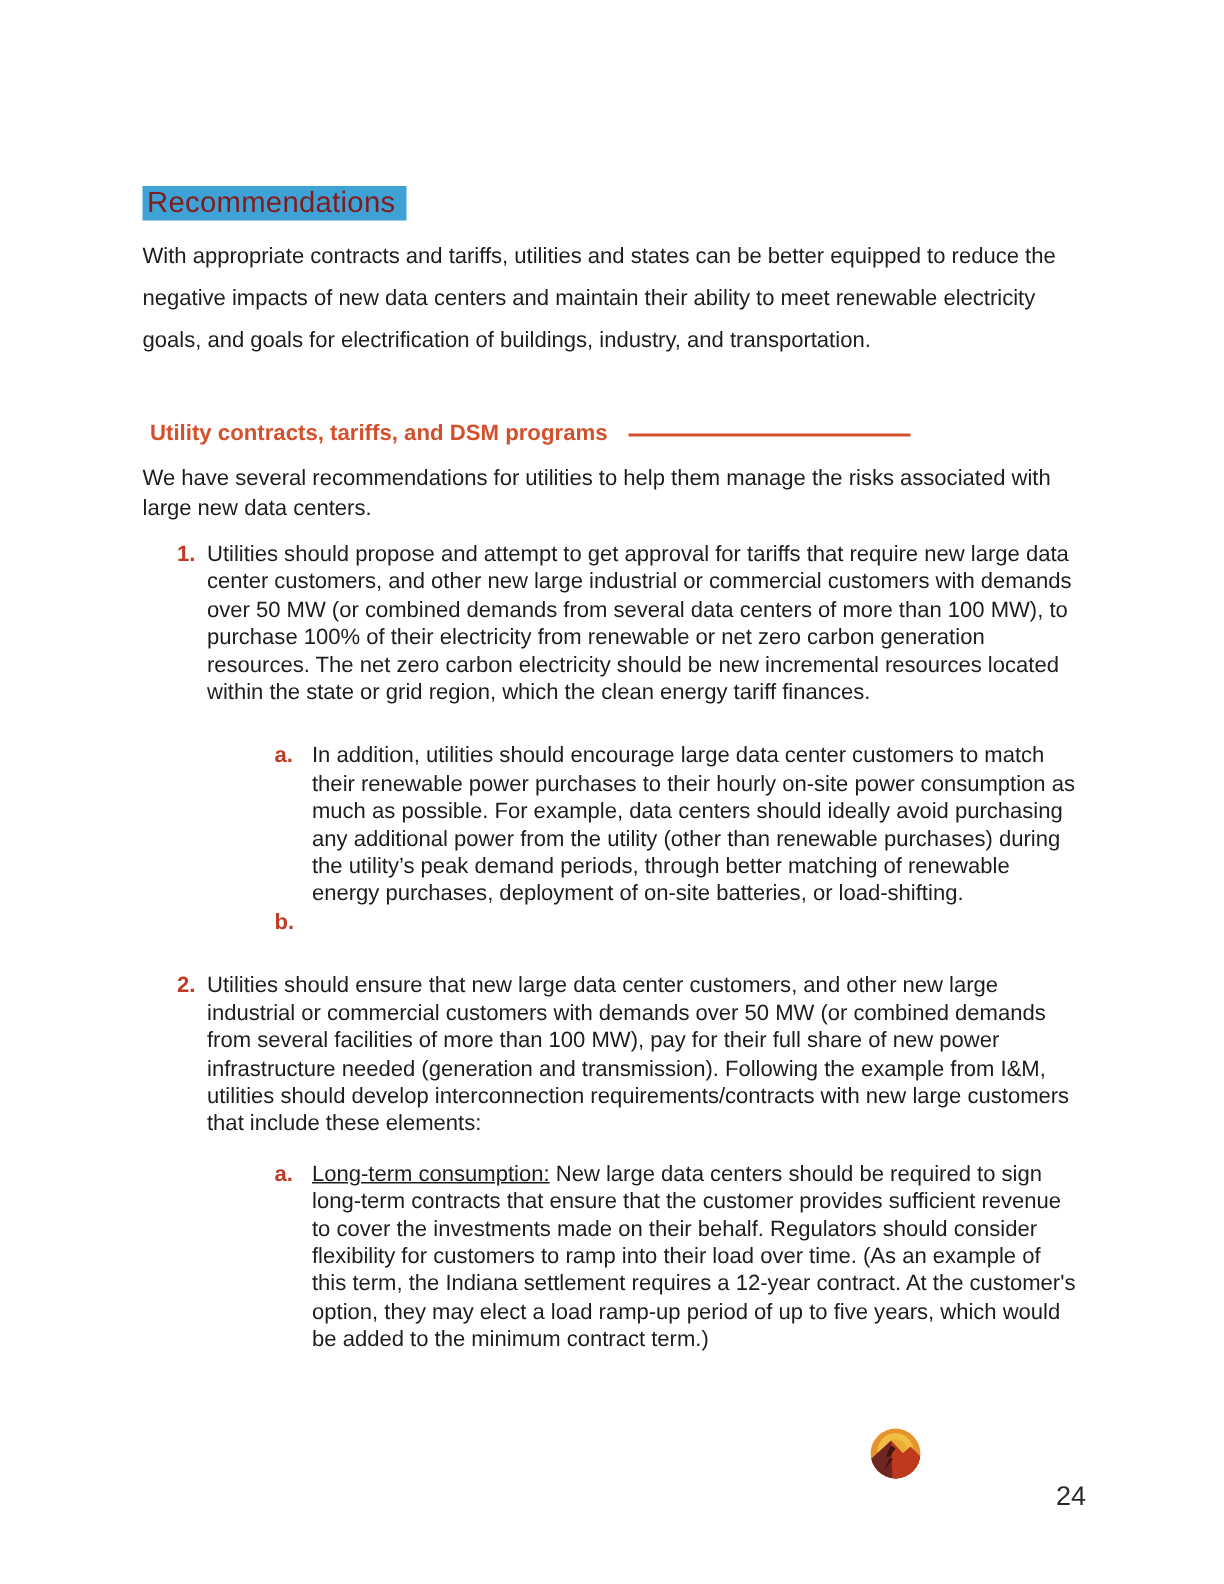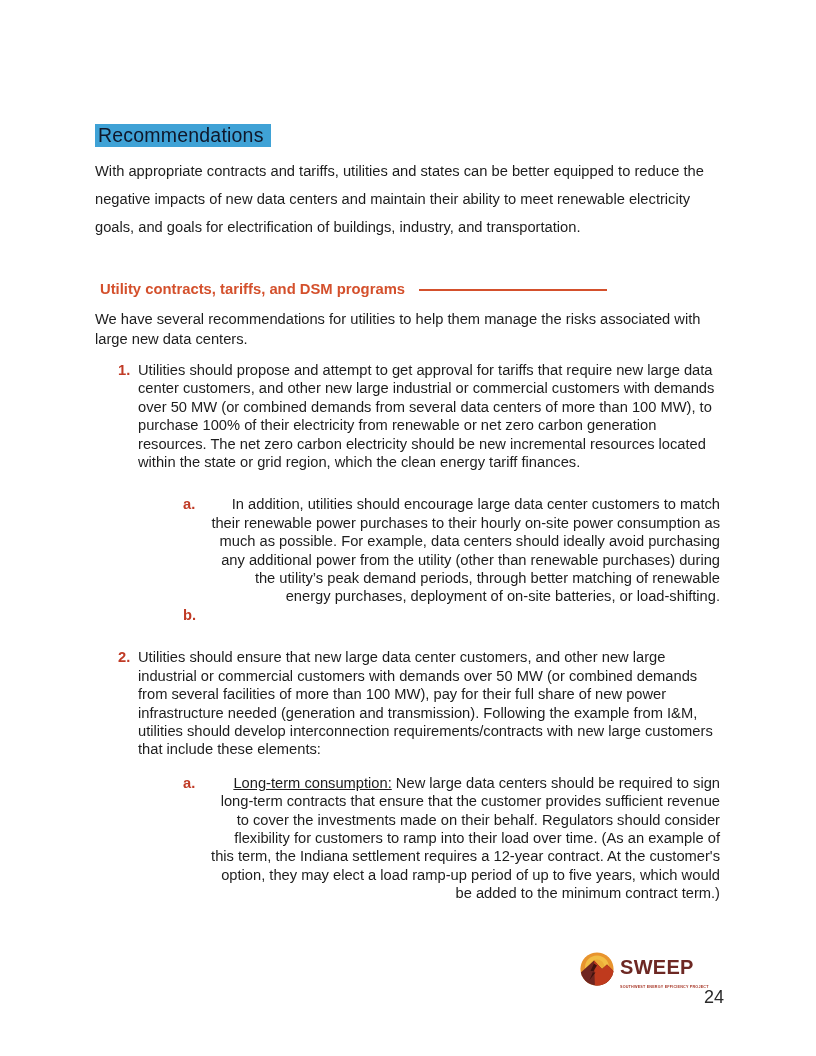--- a/index.html
+++ b/index.html
@@ -3,21 +3,21 @@
 <meta charset="utf-8">
 <style>
   html,body { margin:0; padding:0; background:#ffffff; }
   .page {
     position:relative; width:816px; height:1056px; background:#ffffff;
     font-family:"Liberation Sans", sans-serif; color:#1d1d1d; overflow:hidden;
   }
   .content { position:absolute; left:95px; top:0; width:625px; }
 
   h1.doc-title { margin:123px 0 0 0; font-size:19.5px; font-weight:400; line-height:25px; letter-spacing:0.2px; }
-  h1.doc-title .hl { background:#3fa2d6; color:#0f172a; padding:0 7px 1px 3px; }
+  h1.doc-title .hl { background:#3fa2d6; color:#7f1d1d; padding:0 7px 1px 3px; }
 
   p.intro { margin:9px 0 0 0; font-size:14.7px; line-height:28px; }
 
   h2.section { margin:39px 0 0 5px; font-size:14.8px; font-weight:700; color:#d4502c;
     line-height:18px; display:flex; align-items:center; }
   h2.section .rule { display:inline-block; width:188px; height:2px; background:#d4502c;
     margin-left:14px; margin-top:2px; }
 
   p.section-intro { margin:11px 0 12px 0; font-size:14.7px; line-height:20px; }
 
@@ -26,21 +26,21 @@
   .item + .item { margin-top:24px; }
   .marker { flex:0 0 20px; margin-left:23px; font-weight:700; color:#c03b26;
     font-size:14.7px; line-height:18.4px; }
   .item-body { flex:1; }
   .item-text { font-size:14.7px; line-height:18.4px; }
 
   .sublist { margin:24px 0 0 0; }
   .sublist.tight { margin-top:15px; }
   .subitem { display:flex; }
   .subitem .marker { flex:0 0 25px; margin-left:45px; }
-  .subitem .item-text { flex:1;text-align:right; }
+  .subitem .item-text { flex:1; }
   .u { text-decoration:underline; }
 
   .logo { position:absolute; left:580px; top:952px; display:flex; align-items:flex-start; }
   .logo-icon { width:34px; height:34px; flex:0 0 34px; }
   .logo-text { margin-left:6px; margin-top:7px; }
   .logo-name { font-size:20px; font-weight:700; color:#6d2823; line-height:17px; letter-spacing:0.3px; }
   .logo-tagline { display:inline-block; font-size:6px; font-weight:700; color:#a8392a;
     letter-spacing:0.3px; white-space:nowrap; transform:scale(0.62); transform-origin:left top; margin-top:2px; }
 
   .page-number { position:absolute; left:698px; top:987px; width:26px; text-align:right;
@@ -111,20 +111,16 @@
       </defs>
       <g clip-path="url(#logoclip)">
         <circle cx="17" cy="17" r="17" fill="#e8942e"></circle>
         <circle cx="17" cy="15.5" r="12" fill="#f2bd44"></circle>
         <circle cx="17" cy="15" r="7.5" fill="#ecac38"></circle>
         <path d="M-2,36 L-2,23 L14,8.5 L22,17 L27,12.5 L36,21.5 L36,36 Z" fill="#6f2620"></path>
         <path d="M14,8.5 L22,17 L27,12.5 L36,21.5 L36,36 L15,36 Z" fill="#bf3a1d"></path>
         <path d="M14,11.5 L10.5,19 L13.5,19 L9.5,28 L15.5,20.5 L12.5,20.5 L17,13.5 Z" fill="#3f130e"></path>
       </g>
     </svg>
-    <div class="logo-text">
-      <div class="logo-name">SWEEP</div>
-      <span class="logo-tagline">SOUTHWEST ENERGY EFFICIENCY PROJECT</span>
-    </div>
   </div>
 
   <div class="page-number">24</div>
 </div>
 
 </body></html>

